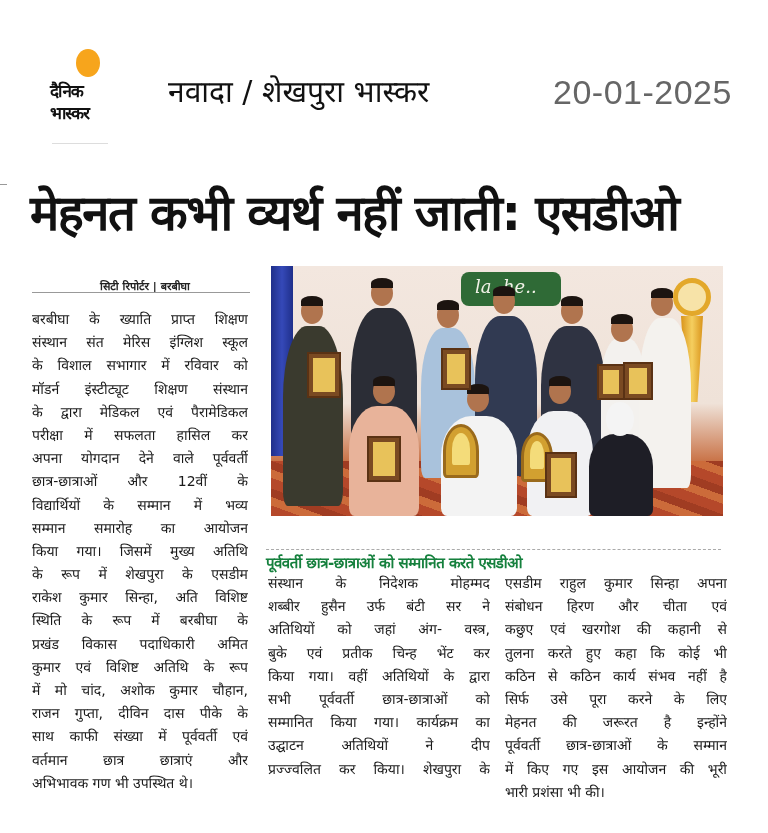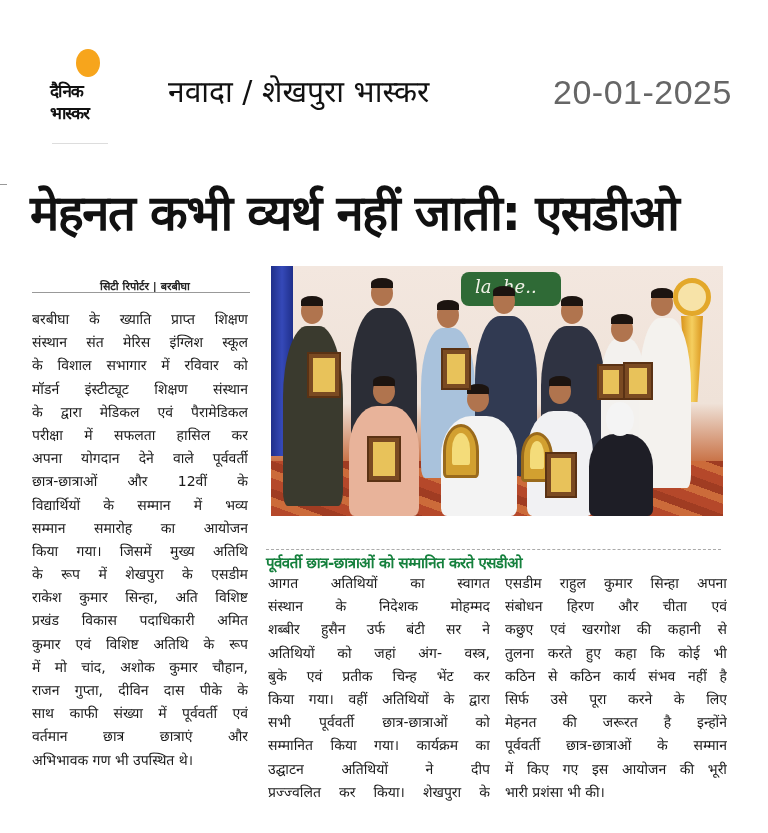--- a/index.html
+++ b/index.html
@@ -79,20 +79,21 @@
   <span class="ln">मॉडर्न इंस्टीट्यूट शिक्षण संस्थान</span>
   <span class="ln">के द्वारा मेडिकल एवं पैरामेडिकल</span>
   <span class="ln">परीक्षा में सफलता हासिल कर</span>
   <span class="ln">अपना योगदान देने वाले पूर्ववर्ती</span>
   <span class="ln">छात्र-छात्राओं और 12वीं के</span>
   <span class="ln">विद्यार्थियों के सम्मान में भव्य</span>
   <span class="ln">सम्मान समारोह का आयोजन</span>
   <span class="ln">किया गया। जिसमें मुख्य अतिथि</span>
   <span class="ln">के रूप में शेखपुरा के एसडीम</span>
   <span class="ln">राकेश कुमार सिन्हा, अति विशिष्ट</span>
+  <span class="ln">स्थिति के रूप में बरबीघा के</span>
   <span class="ln">प्रखंड विकास पदाधिकारी अमित</span>
   <span class="ln">कुमार एवं विशिष्ट अतिथि के रूप</span>
   <span class="ln">में मो चांद, अशोक कुमार चौहान,</span>
   <span class="ln">राजन गुप्ता, दीविन दास पीके के</span>
   <span class="ln">साथ काफी संख्या में पूर्ववर्ती एवं</span>
   <span class="ln">वर्तमान छात्र छात्राएं और</span>
   <span class="ln last">अभिभावक गण भी उपस्थित थे।</span>
 </div>
 
 <div class="photo">
@@ -155,21 +156,20 @@
   <div class="plaque" style="left:96px;top:170px;width:34px;height:46px;"></div>
   <div class="round-plaque" style="left:172px;top:158px;width:36px;height:54px;"></div>
   <div class="round-plaque" style="left:250px;top:166px;width:32px;height:50px;"></div>
   <div class="plaque" style="left:274px;top:186px;width:32px;height:46px;"></div>
 </div>
 
 <div class="caption">पूर्ववर्ती छात्र-छात्राओं को सम्मानित करते एसडीओ</div>
 <div class="caption-rule"></div>
 
 <div class="col col2">
-  <span class="ln">आगत अतिथियों का स्वागत</span>
   <span class="ln">संस्थान के निदेशक मोहम्मद</span>
   <span class="ln">शब्बीर हुसैन उर्फ बंटी सर ने</span>
   <span class="ln">अतिथियों को जहां अंग- वस्त्र,</span>
   <span class="ln">बुके एवं प्रतीक चिन्ह भेंट कर</span>
   <span class="ln">किया गया। वहीं अतिथियों के द्वारा</span>
   <span class="ln">सभी पूर्ववर्ती छात्र-छात्राओं को</span>
   <span class="ln">सम्मानित किया गया। कार्यक्रम का</span>
   <span class="ln">उद्घाटन अतिथियों ने दीप</span>
   <span class="ln">प्रज्ज्वलित कर किया। शेखपुरा के</span>
 </div>

